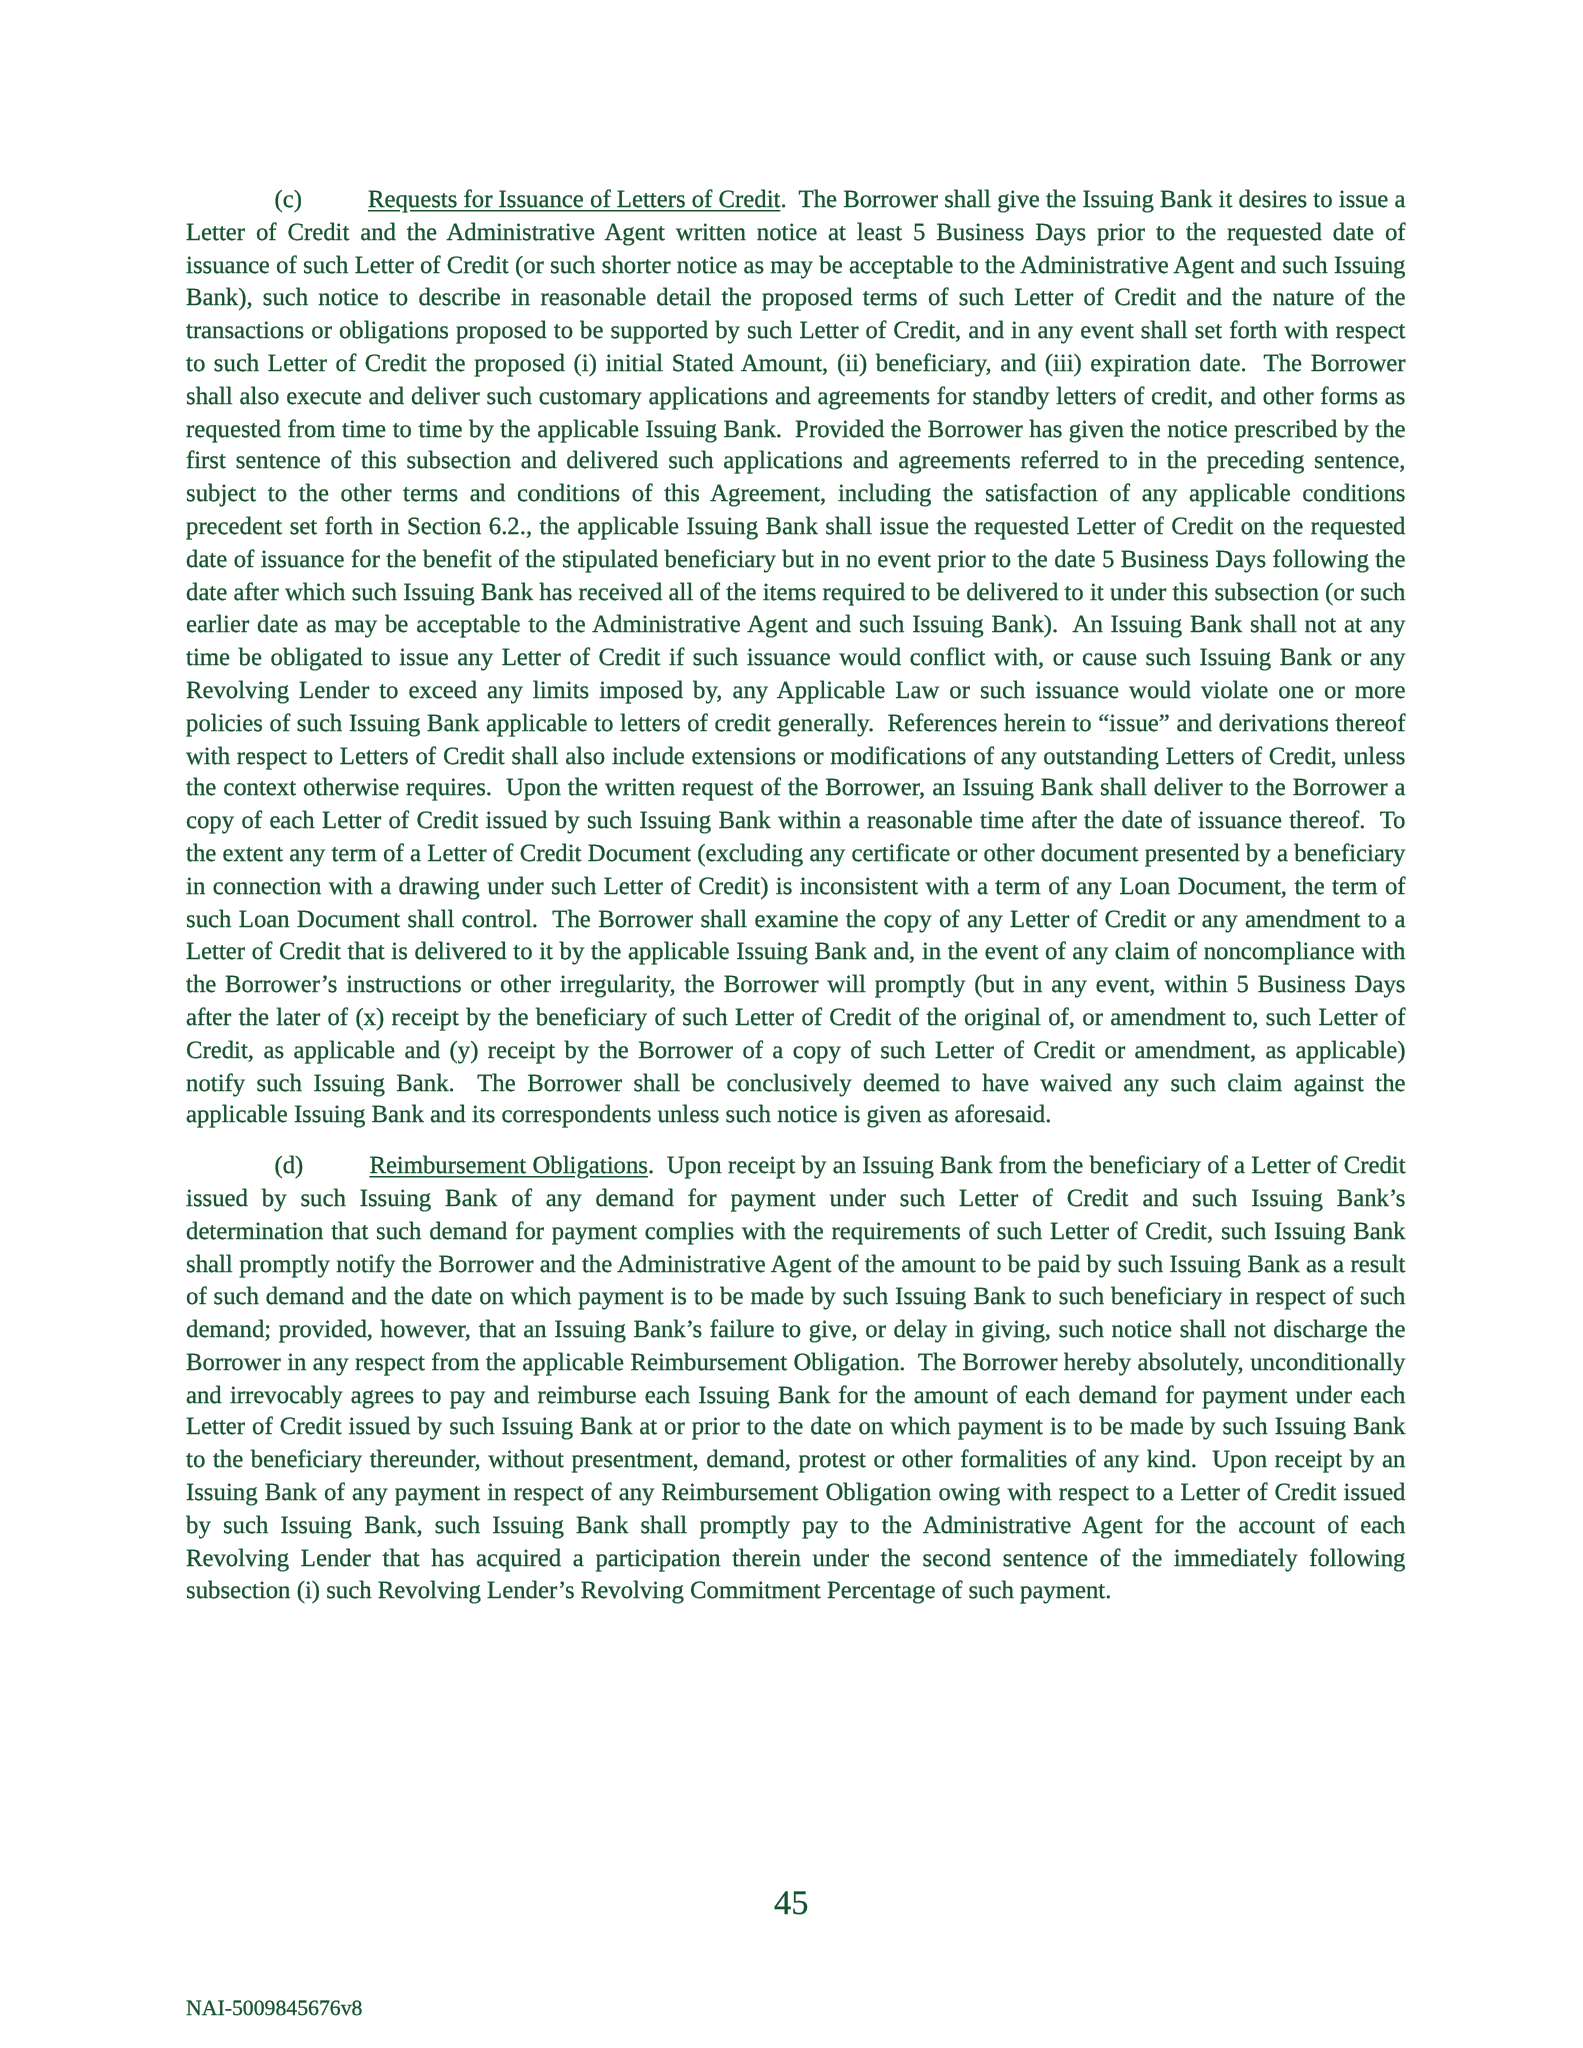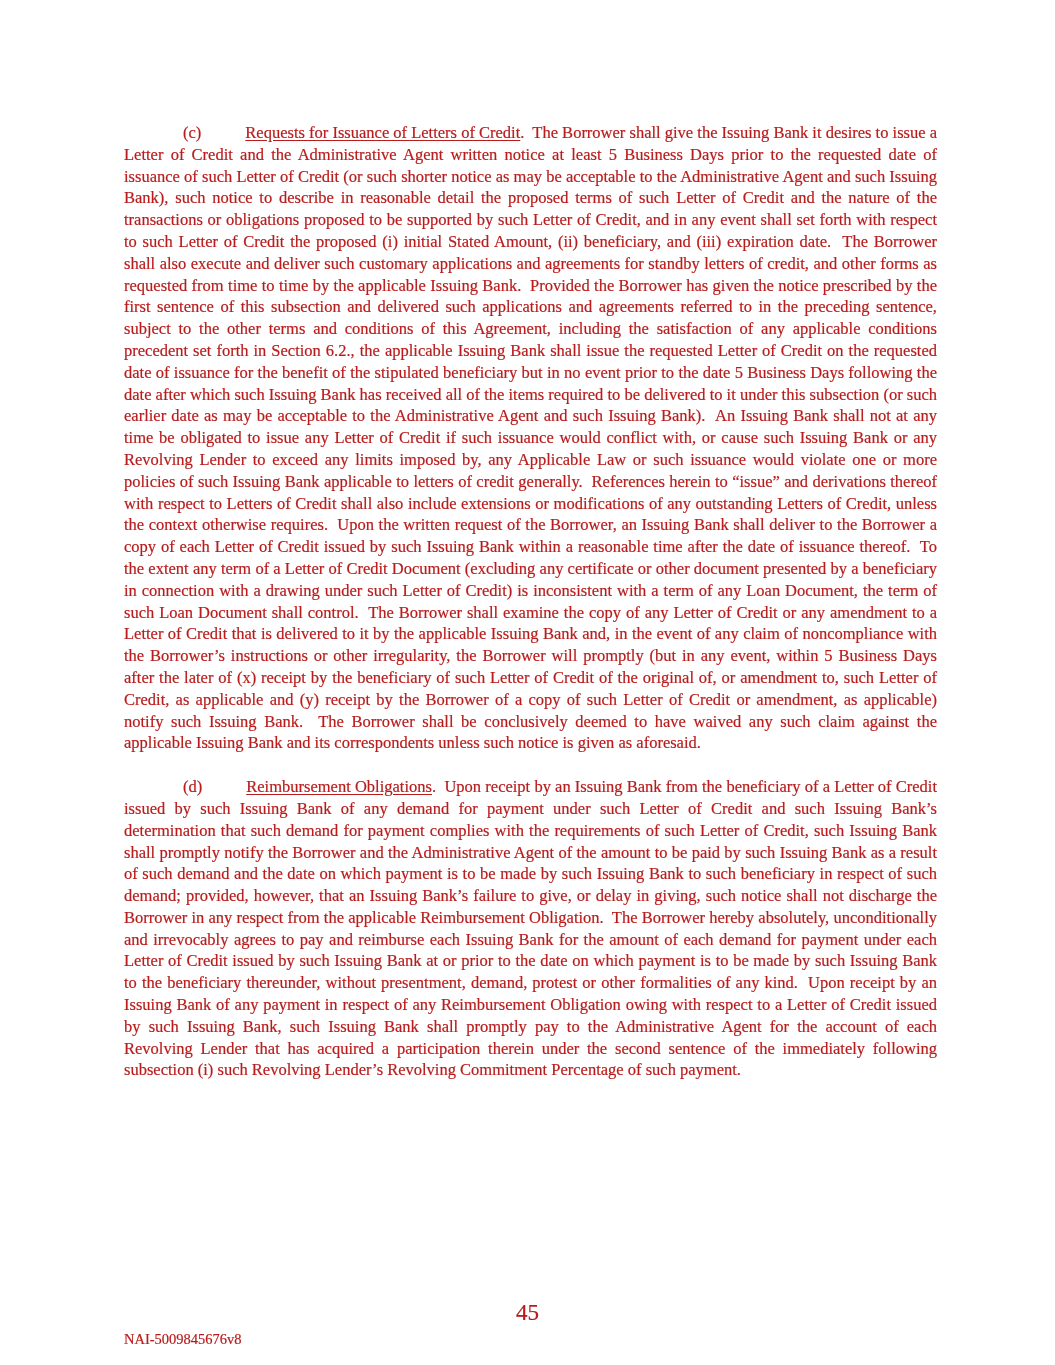--- a/index.html
+++ b/index.html
@@ -5,57 +5,56 @@
   html, body {
     margin: 0;
     padding: 0;
     background: #ffffff;
   }
   .page {
     position: relative;
     width: 1055px;
     height: 1365px;
     background: #ffffff;
-    color: #b91c1c;
+    color: #14532d;
     font-family: "Liberation Serif", "DejaVu Serif", serif;
     overflow: hidden;
   }
   .doc-body {
     position: absolute;
     left: 124px;
     top: 122px;
     width: 813px;
     text-align: justify;
     font-size: 16.5px;
     line-height: 21.8px;
     -webkit-text-stroke-width: 0.2px;
   }
   .para {
     margin: 0;
     text-indent: 59px;
   }
   .para + .para {
-    margin-top: 22px;
+    margin-top: 12px;
   }
   .tab-space {
     display: inline-block;
     width: 44px;
   }
   .para-heading {
     text-decoration: underline;
     text-underline-offset: 2px;
   }
   .page-number {
     position: absolute;
     left: 0;
     top: 1256px;
     width: 1055px;
     text-align: center;
     font-size: 23px;
-    margin-top: 44px;
     -webkit-text-stroke-width: 0.2px;
   }
   .doc-footer-id {
     position: absolute;
     left: 124px;
     top: 1331px;
     font-size: 14.5px;
     -webkit-text-stroke-width: 0.2px;
   }
 </style>

